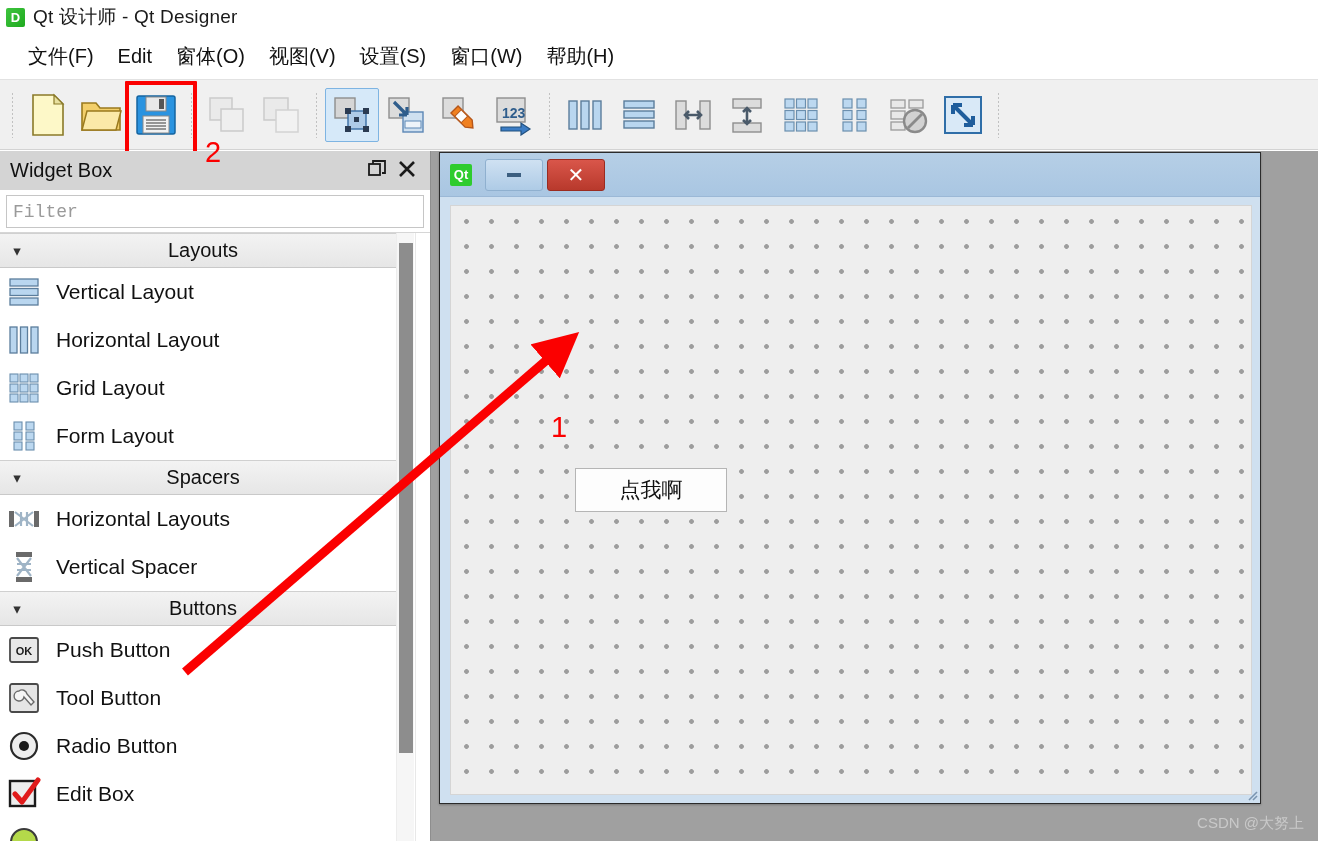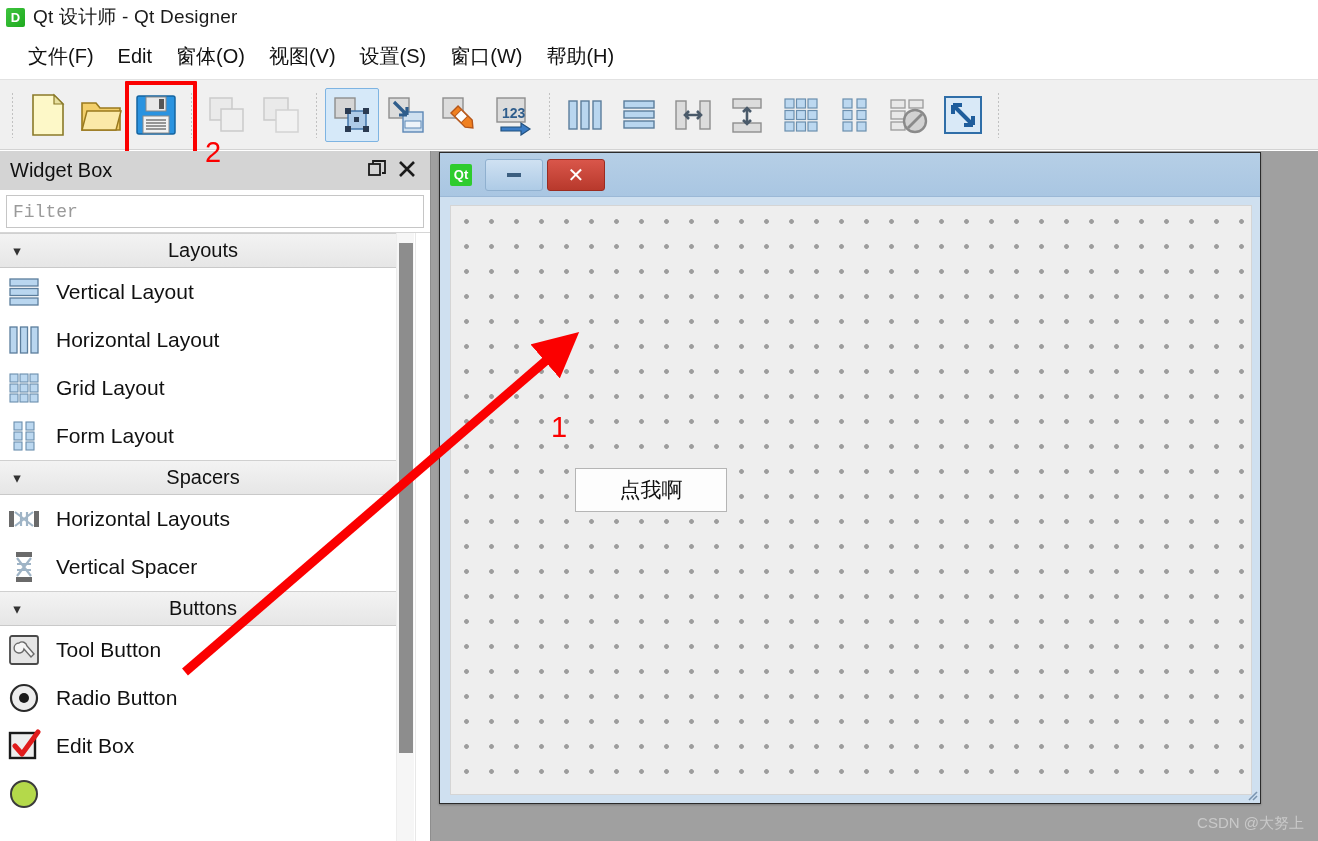--- a/index.html
+++ b/index.html
@@ -531,20 +531,29 @@
           <span class="wi-label">Vertical Spacer</span>
         </div>
 
         <div class="wb-cat">
           <span class="chev">▾</span>
           <span class="cat-label">Buttons</span>
         </div>
         <div class="wb-item">
           <span class="wi-icon">
             <svg width="34" height="34" viewBox="0 0 34 34">
+              <rect x="3" y="5" width="28" height="24" rx="2" fill="#e9e9e9" stroke="#4a4a4a" stroke-width="1.8"></rect>
+              <text x="17" y="22" text-anchor="middle" font-family="Liberation Sans, sans-serif" font-size="11" font-weight="bold" fill="#1a1a1a">OK</text>
+            </svg>
+          </span>
+          <span class="wi-label">Push Button</span>
+        </div>
+        <div class="wb-item">
+          <span class="wi-icon">
+            <svg width="34" height="34" viewBox="0 0 34 34">
               <rect x="3" y="3" width="28" height="28" rx="2" fill="#e5e5e5" stroke="#4a4a4a" stroke-width="1.8"></rect>
               <path d="M12 10 a5 5 0 1 0 5 6 l7 8 3 -3 -7 -8 a5 5 0 0 0 -8 -3 z" fill="#f5f5f5" stroke="#6a6a6a" stroke-width="1.4"></path>
             </svg>
           </span>
           <span class="wi-label">Tool Button</span>
         </div>
         <div class="wb-item">
           <span class="wi-icon">
             <svg width="34" height="34" viewBox="0 0 34 34">
               <circle cx="17" cy="17" r="13" fill="#ededed" stroke="#2a2a2a" stroke-width="2.2"></circle>

